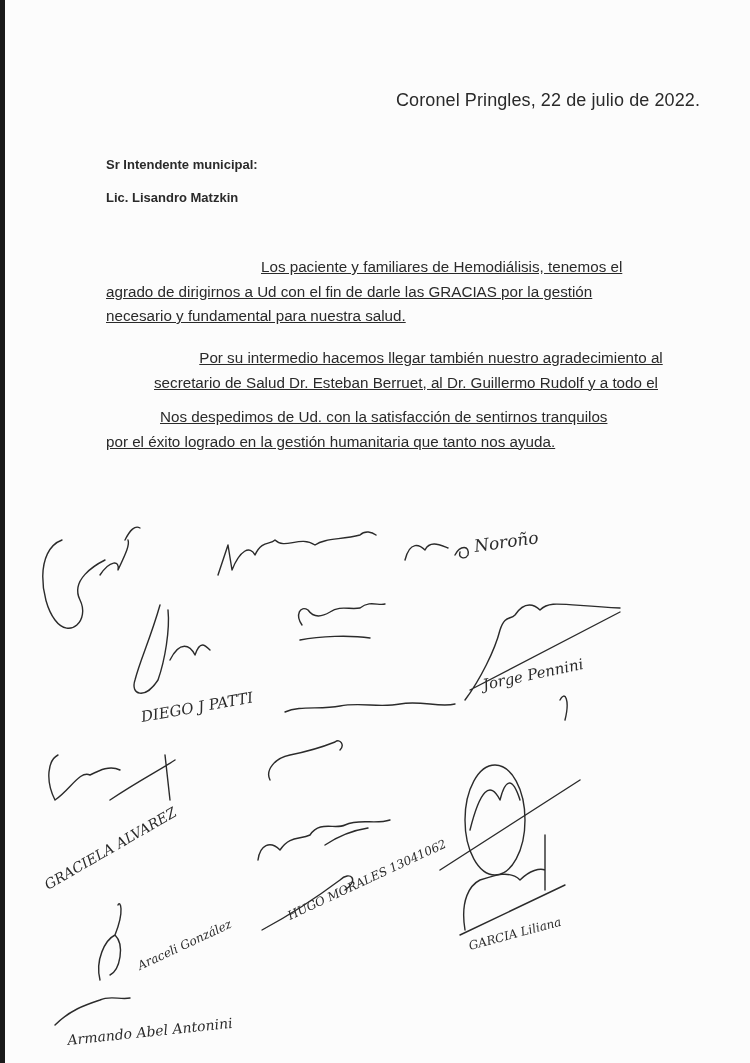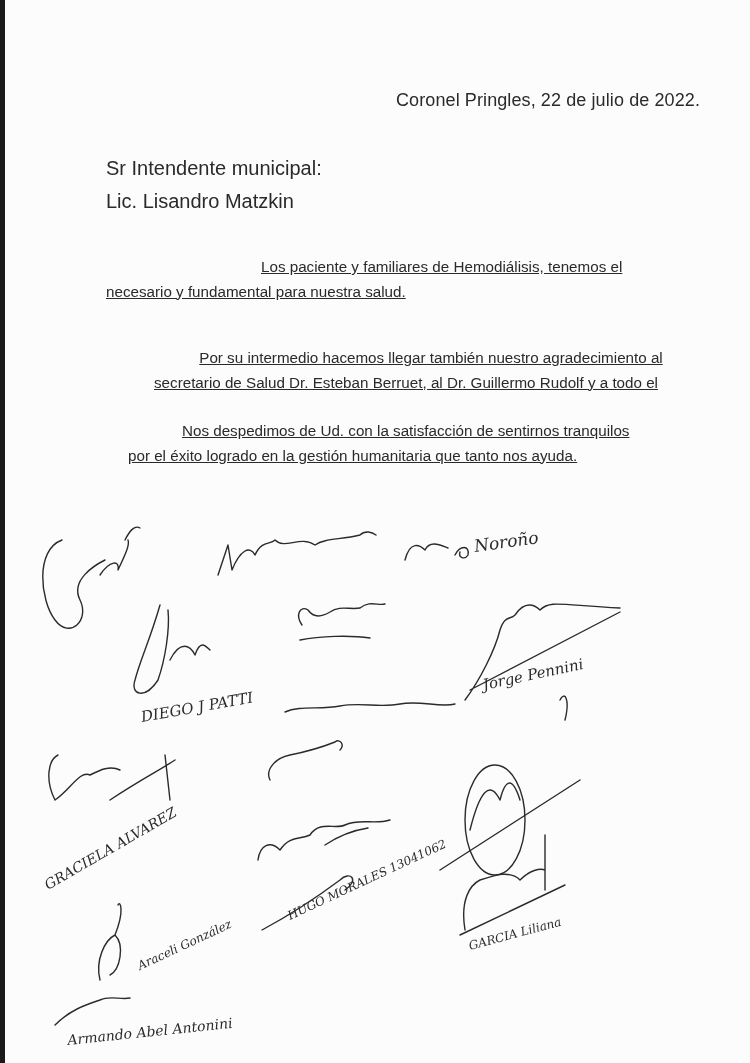--- a/index.html
+++ b/index.html
@@ -1,47 +1,48 @@
 <!DOCTYPE html>
 <html><head>
 <meta charset="utf-8">
 <style>
   html, body { margin:0; padding:0; }
   body { width:750px; height:1063px; background:#fdfdfd; position:relative; overflow:hidden;
          font-family:"Liberation Sans", "DejaVu Sans", sans-serif; color:#2a2a2a; }
   .left-edge { position:absolute; left:0; top:0; width:5px; height:1063px; background:#1a1a1a; }
   .page { position:absolute; left:5px; top:0; width:745px; height:1063px; background:#fcfcfc; }
   .date { position:absolute; left:396px; top:90px; font-size:18px; letter-spacing:0.1px; }
-  .recipient { position:absolute; left:106px; font-size:20px; }
+  .recipient { position:absolute; left:106px; font-size:13px;font-weight:bold; }
   .r1 { top:157px; }
   .r2 { top:190px; }
   .para { position:absolute; left:106px; width:600px; font-size:15.2px; line-height:24.5px;text-decoration:underline; }
   .p1 { top:255px; }
   .p2 { top:346px;text-align:center; }
-  .p3 { top:419px;margin-left:22px; }
+  .p3 { top:405px; }
   .line { display:block; white-space:nowrap; }
   .indent1 { padding-left:155px; }
   .indent2 { padding-left:50px; }
   .indent3 { padding-left:54px; }
   svg.sigs { position:absolute; left:0; top:500px; width:750px; height:563px; }
   svg.sigs path, svg.sigs ellipse { fill:none; stroke:#2b2b2b; stroke-width:1.4; stroke-linecap:round; stroke-linejoin:round; }
   svg.sigs text { font-family:"DejaVu Serif", serif; font-style:italic; fill:#2b2b2b; }
 </style>
 </head>
 <body>
 
 <div class="left-edge"></div>
 <div class="page"></div>
 
 <div class="date">Coronel Pringles, 22 de julio de 2022.</div>
 <div class="recipient r1">Sr Intendente municipal:</div>
 <div class="recipient r2">Lic. Lisandro Matzkin</div>
 
 <div class="para p1">
   <span class="line indent1">Los paciente y familiares de Hemodiálisis, tenemos el</span>
+  <span class="line">agrado de dirigirnos a Ud con el fin de darle las GRACIAS por la gestión</span>
   <span class="line">necesario y fundamental para nuestra salud.</span>
 </div>
 
 <div class="para p2">
   <span class="line indent2">Por su intermedio hacemos llegar también nuestro agradecimiento al</span>
   <span class="line">secretario de Salud Dr. Esteban Berruet, al Dr. Guillermo Rudolf y a todo el</span>
 </div>
 
 <div class="para p3">
   <span class="line indent3">Nos despedimos de Ud. con la satisfacción de sentirnos tranquilos</span>

